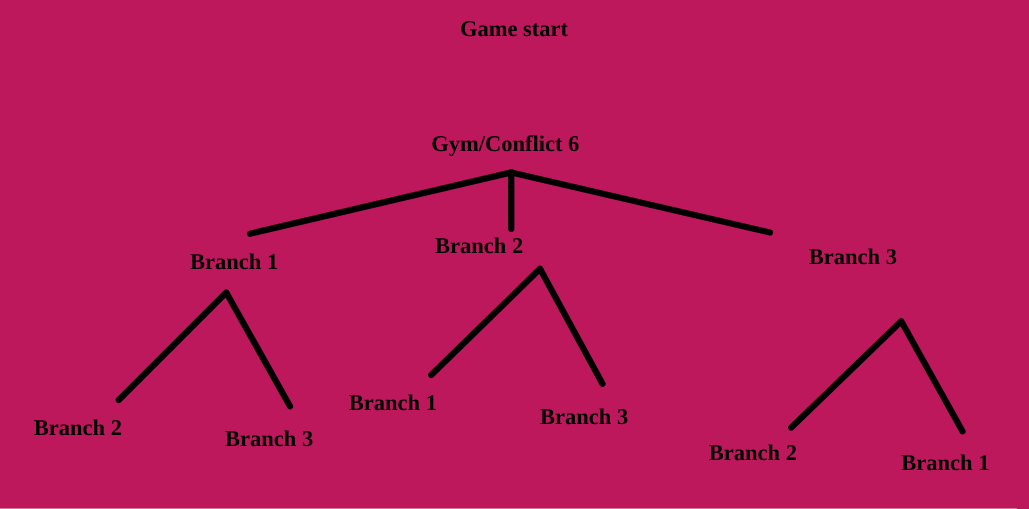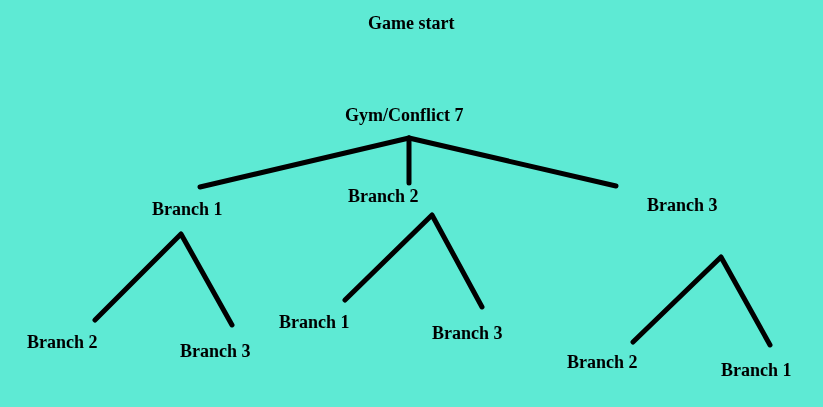--- a/index.html
+++ b/index.html
@@ -4,21 +4,21 @@
 <style>
   html, body {
     margin: 0;
     padding: 0;
     background: #ffffff;
   }
   .canvas {
     position: relative;
     width: 823px;
     height: 407px;
-    background: #5eead4;
+    background: #be185d;
     overflow: hidden;
     font-family: "Liberation Serif", "DejaVu Serif", serif;
   }
   .edges {
     position: absolute;
     left: 0;
     top: 0;
     width: 823px;
     height: 407px;
   }
@@ -50,21 +50,21 @@
 
     <polyline points="95,320 181,234 232,325" stroke="#000000"></polyline>
 
     <polyline points="345,300 432,215 482,307" stroke="#000000"></polyline>
 
     <polyline points="633,342 721,257 770,345" stroke="#000000"></polyline>
   </svg>
 
   <div class="node" style="left:368px; top:13px;">Game start</div>
 
-  <div class="node" style="left:345px; top:105px;">Gym/Conflict 7</div>
+  <div class="node" style="left:345px; top:105px;">Gym/Conflict 6</div>
 
   <div class="node" style="left:152px; top:199px;">Branch 1</div>
   <div class="node" style="left:348px; top:186px;">Branch 2</div>
   <div class="node" style="left:647px; top:195px;">Branch 3</div>
 
   <div class="node" style="left:27px; top:332px;">Branch 2</div>
   <div class="node" style="left:180px; top:341px;">Branch 3</div>
 
   <div class="node" style="left:279px; top:312px;">Branch 1</div>
   <div class="node" style="left:432px; top:323px;">Branch 3</div>

